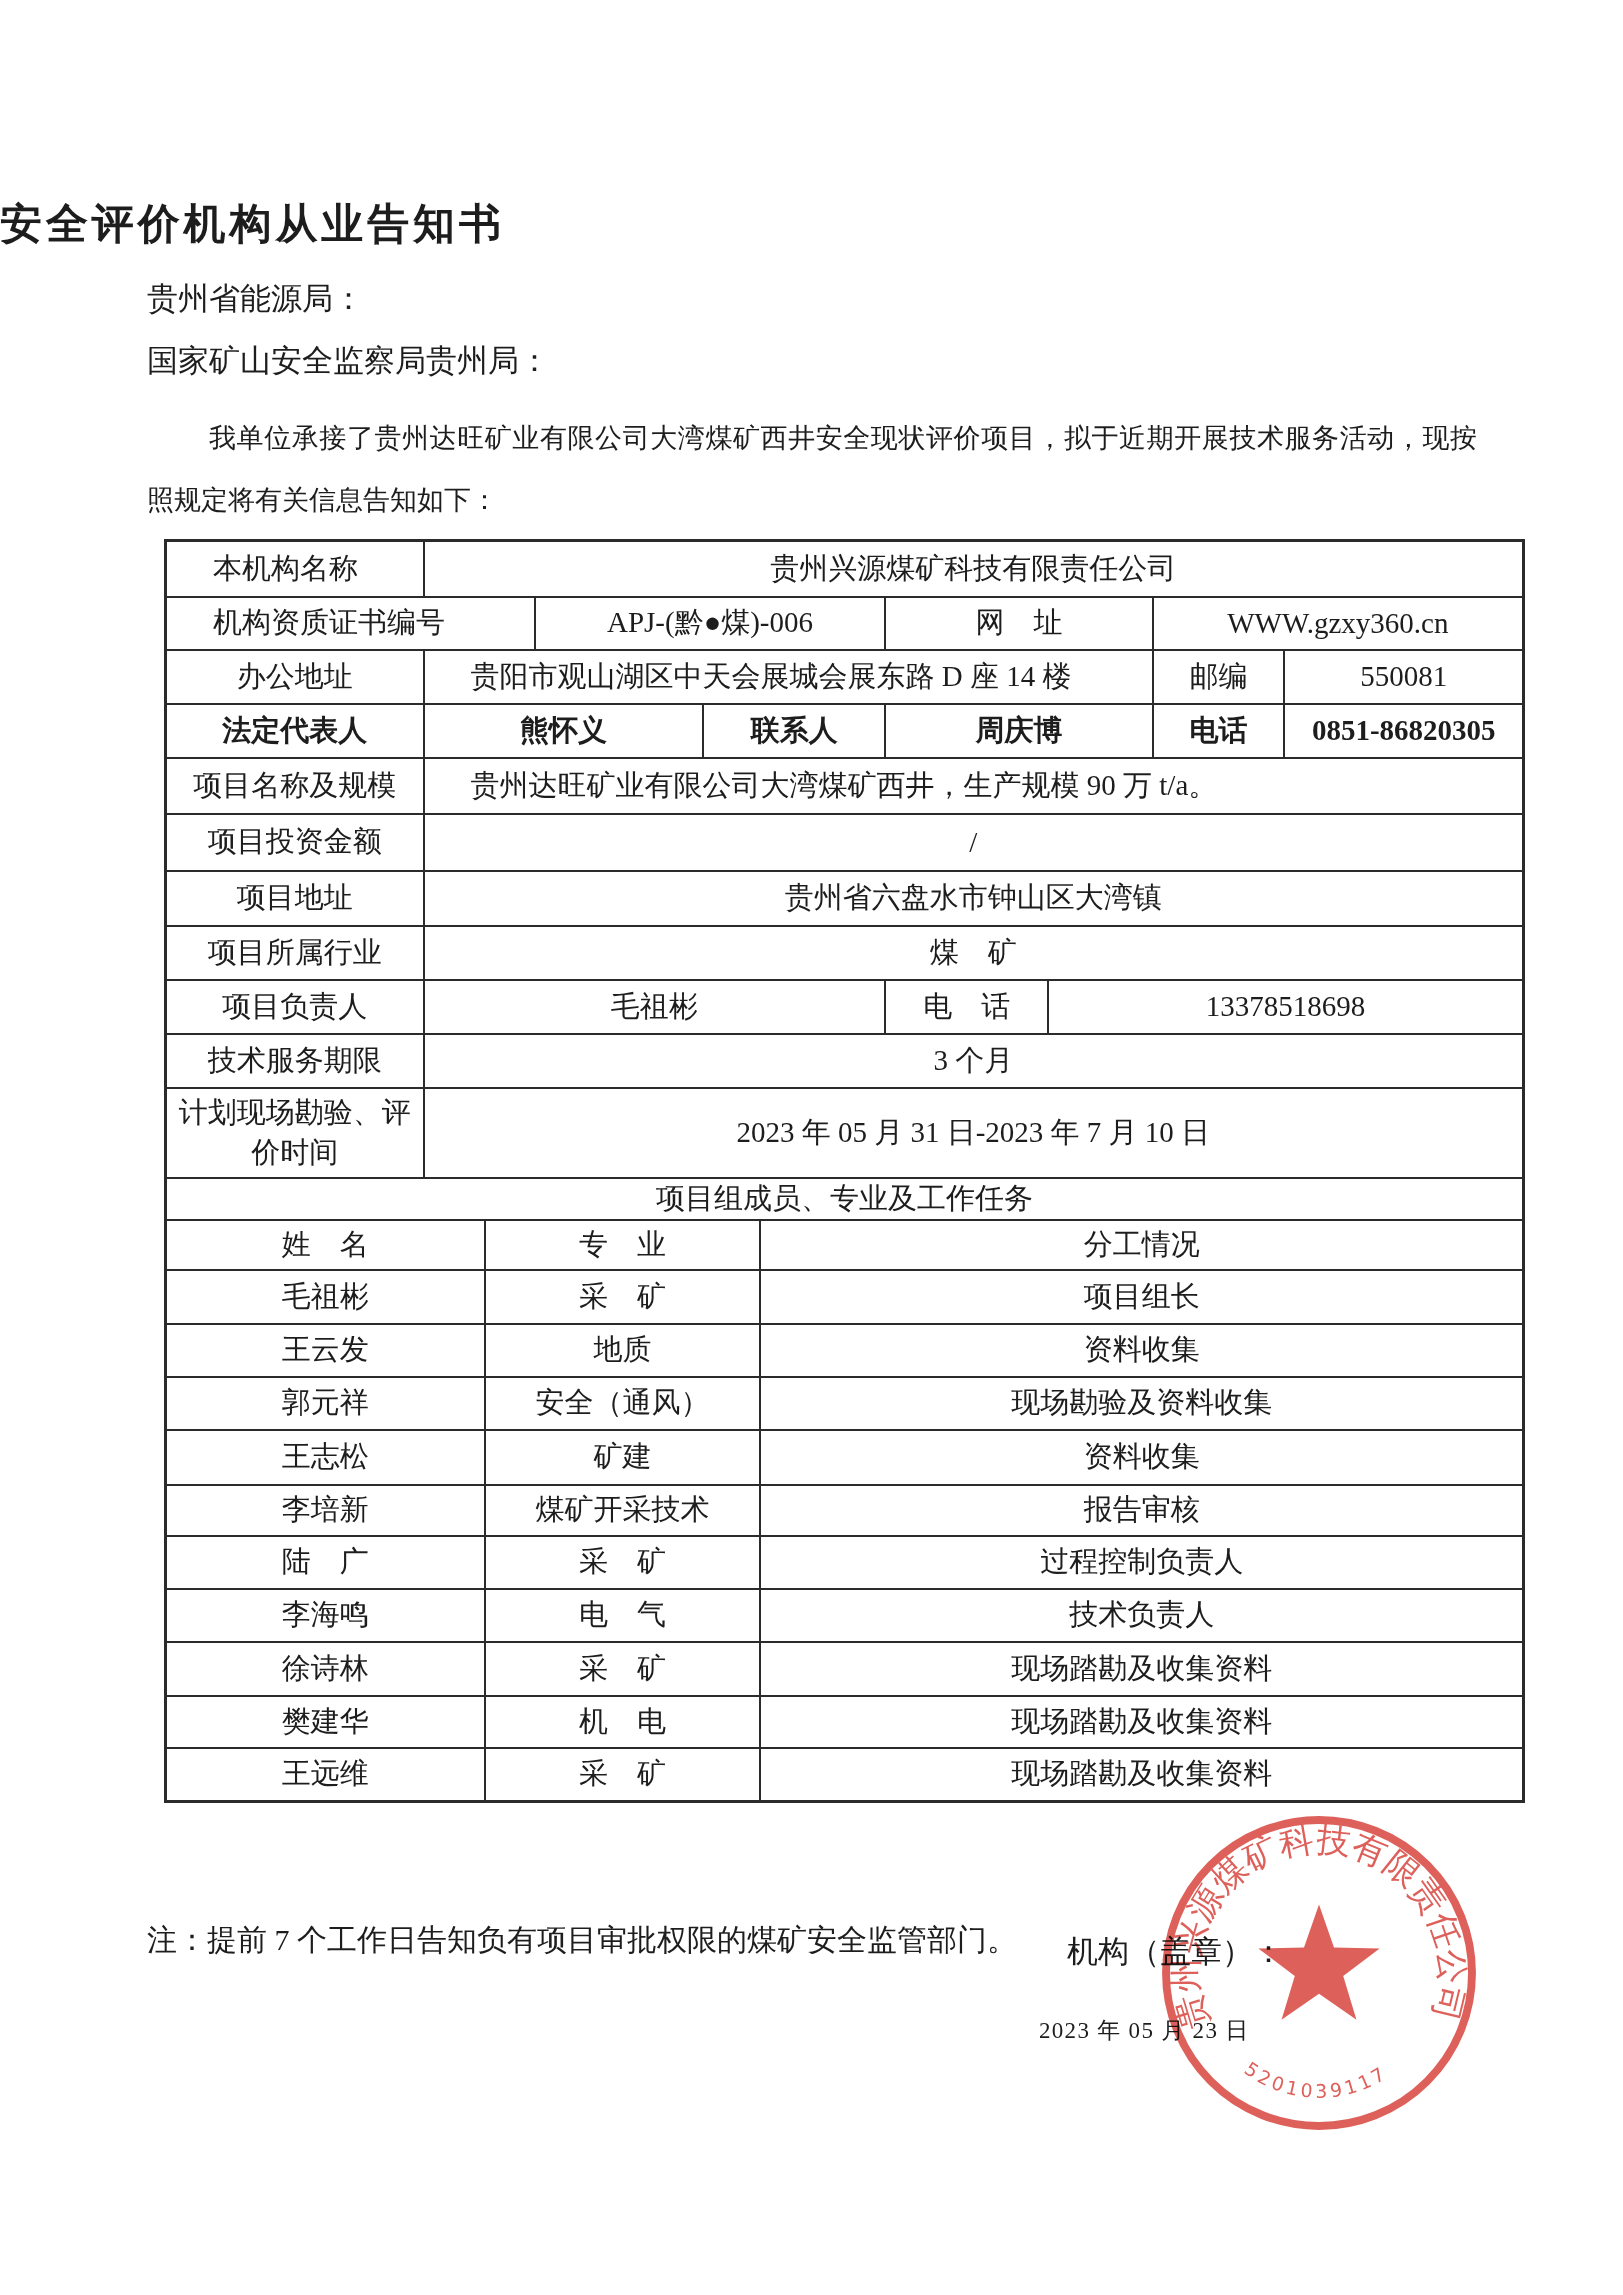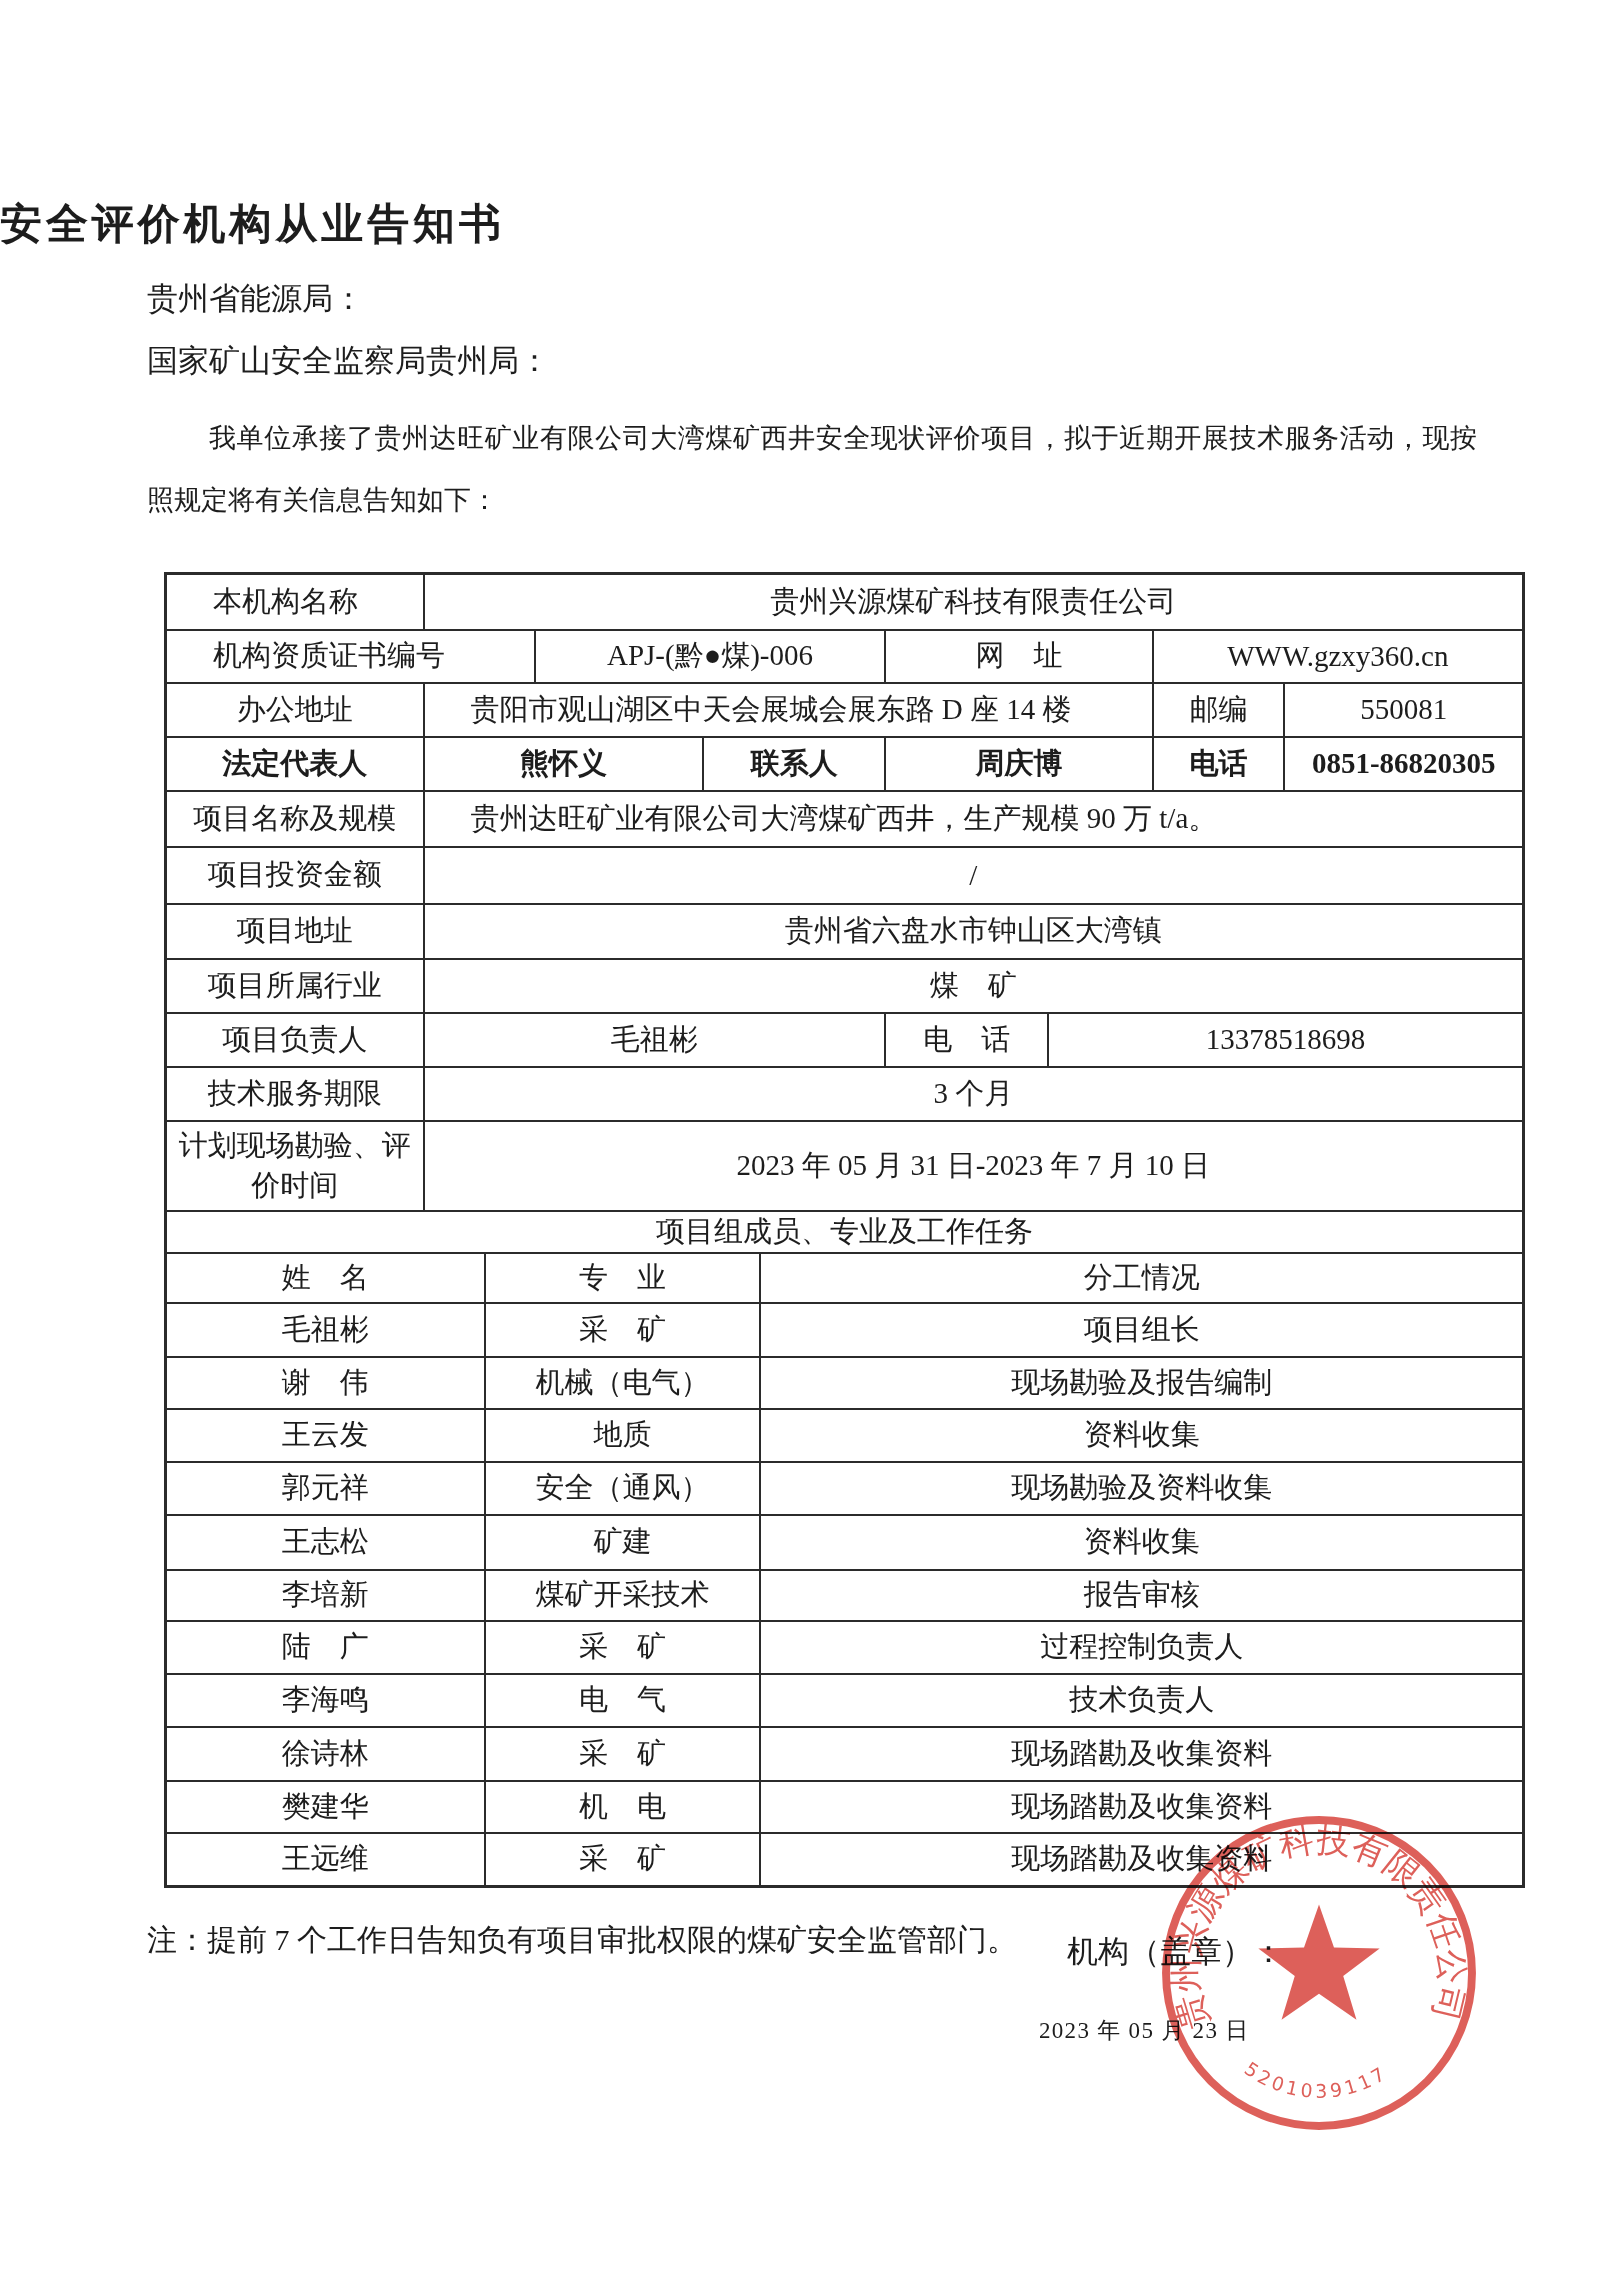--- a/index.html
+++ b/index.html
@@ -18,21 +18,20 @@
   .addr1{position:absolute;top:278px;left:147px;font-size:31px;}
   .addr2{position:absolute;top:340px;left:147px;font-size:31px;}
   .intro{
     position:absolute;top:407px;left:147px;width:1330px;
     font-size:27px;line-height:62px;text-align:justify;text-indent:62px;
   }
   table.info{
     position:absolute;top:539px;left:164px;
     width:1361px;border-collapse:collapse;table-layout:fixed;
     border:3.3px solid #2b2b2b;
-    margin-top:33px;
   }
   table.info td{
     border:2.6px solid #2b2b2b;
     font-size:29px;text-align:center;vertical-align:middle;
     padding:0 5.2px;overflow:hidden;
     color:#1d1d1d;
   }
   table.info td.al{text-align:left;padding-left:46px;}
   .note{position:absolute;top:1920px;left:147px;font-size:30px;}
   .sig-label{position:absolute;top:1931px;left:1067px;font-size:31px;}
@@ -128,25 +127,20 @@
         <tr style="height: 50px;">
           <td colspan="2">姓　名</td>
           <td colspan="3">专　业</td>
           <td colspan="5">分工情况</td>
         </tr>
         <tr style="height: 54px;">
           <td colspan="2">毛祖彬</td>
           <td colspan="3">采　矿</td>
           <td colspan="5">项目组长</td>
         </tr>
-        <tr style="height: 52px;">
-          <td colspan="2">谢　伟</td>
-          <td colspan="3">机械（电气）</td>
-          <td colspan="5">现场勘验及报告编制</td>
-        </tr>
         <tr style="height: 53px;">
           <td colspan="2">王云发</td>
           <td colspan="3">地质</td>
           <td colspan="5">资料收集</td>
         </tr>
         <tr style="height: 53px;">
           <td colspan="2">郭元祥</td>
           <td colspan="3">安全（通风）</td>
           <td colspan="5">现场勘验及资料收集</td>
         </tr>

